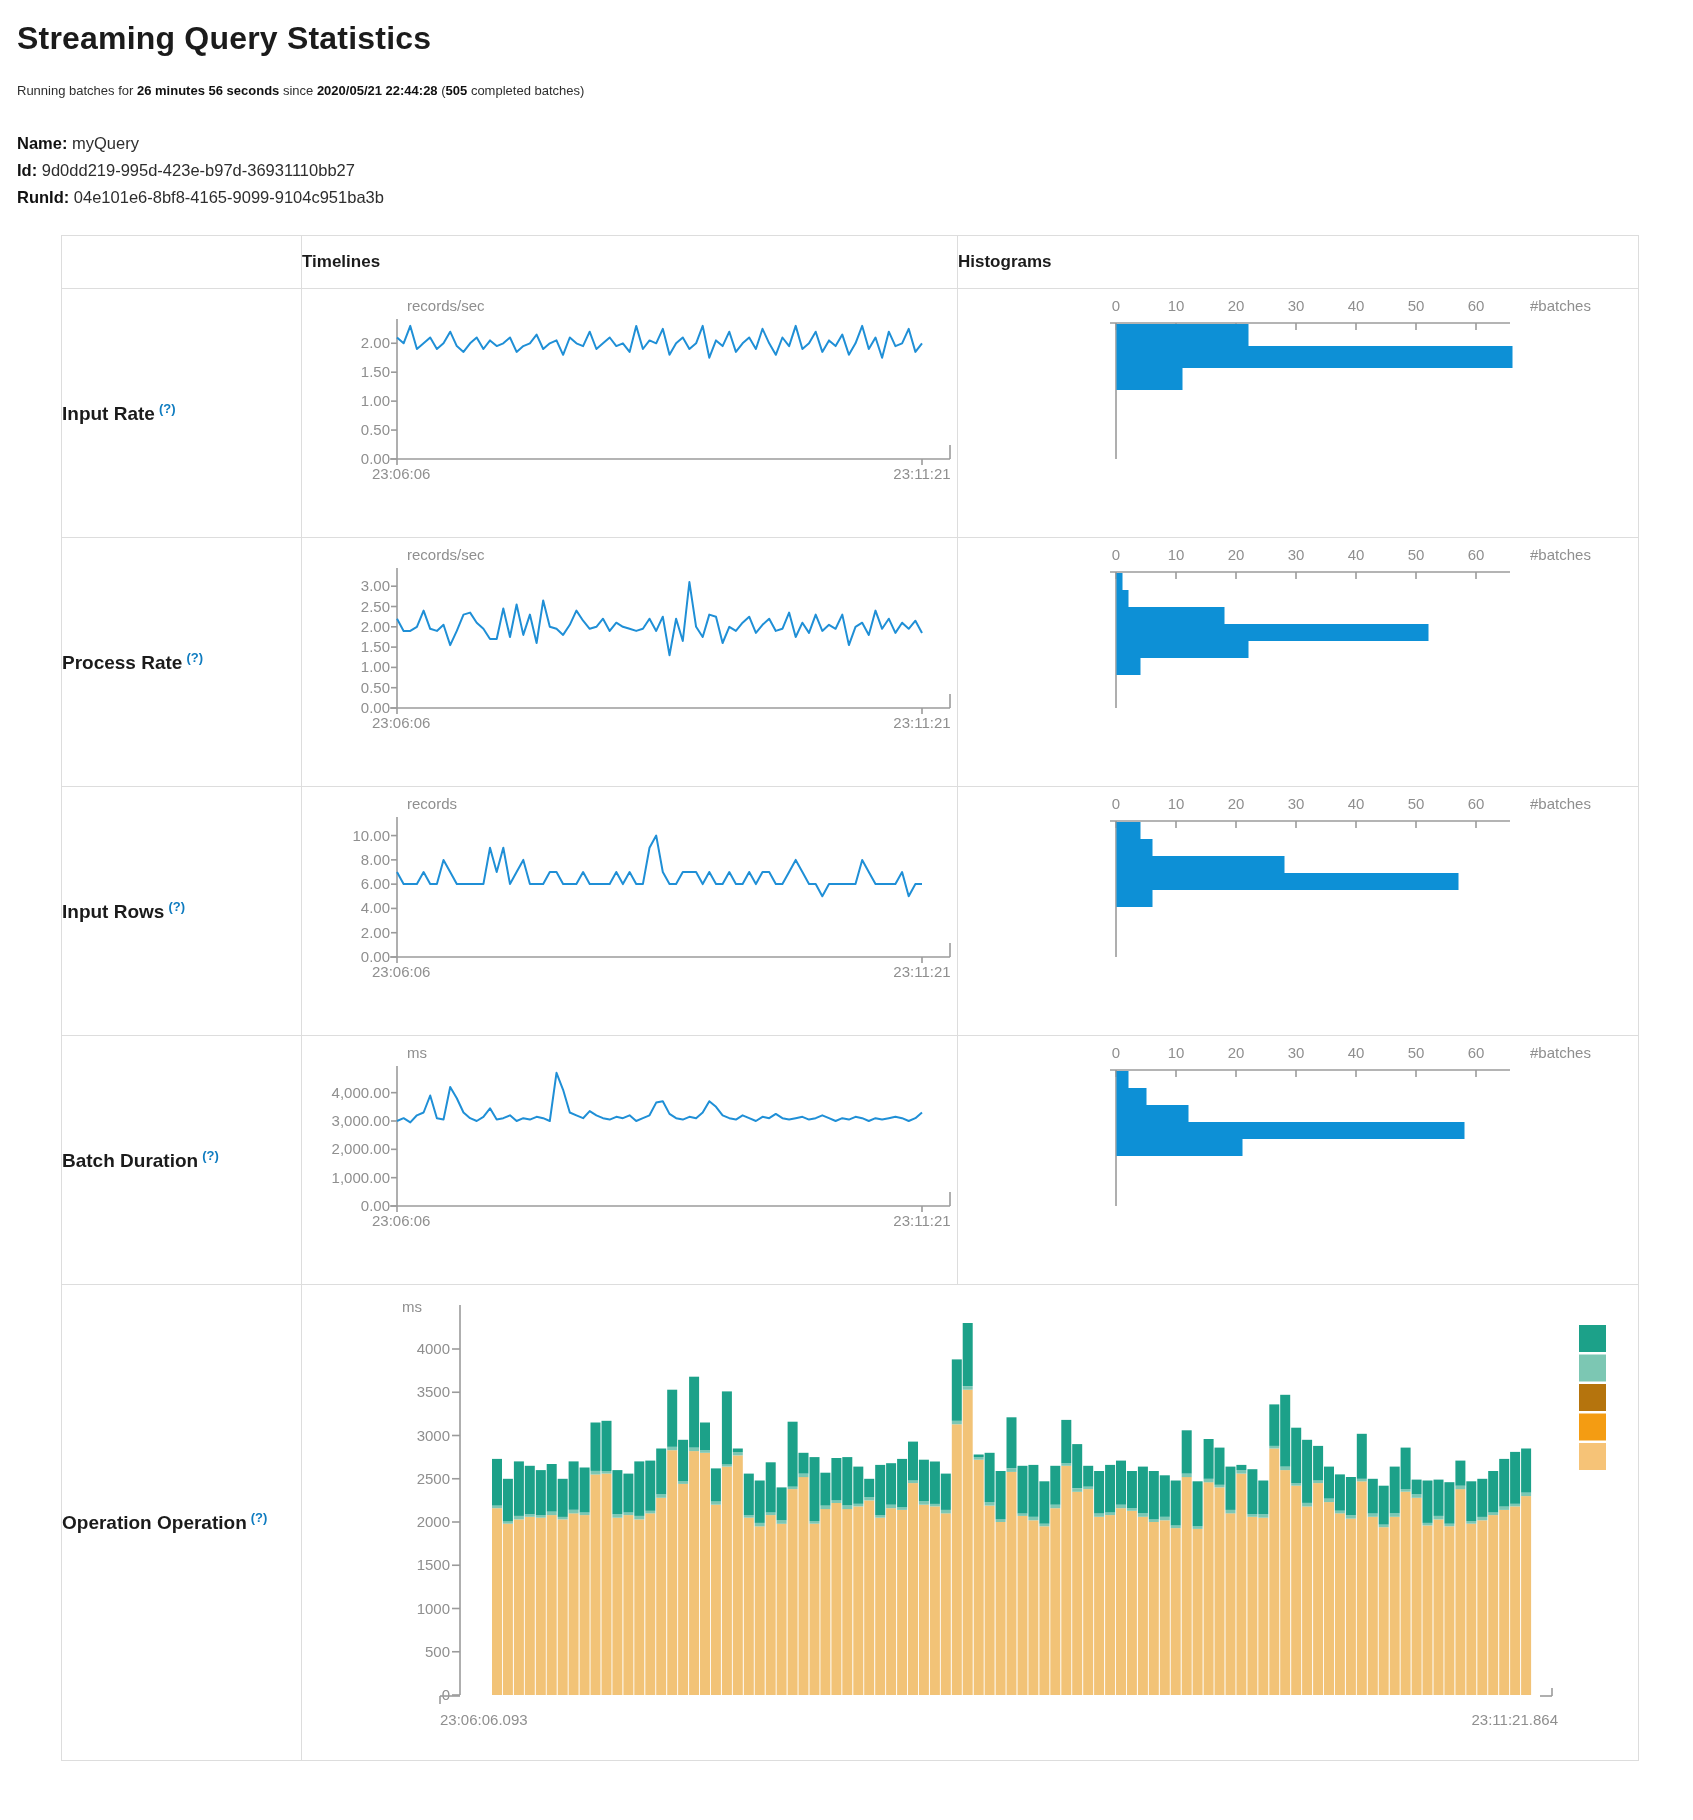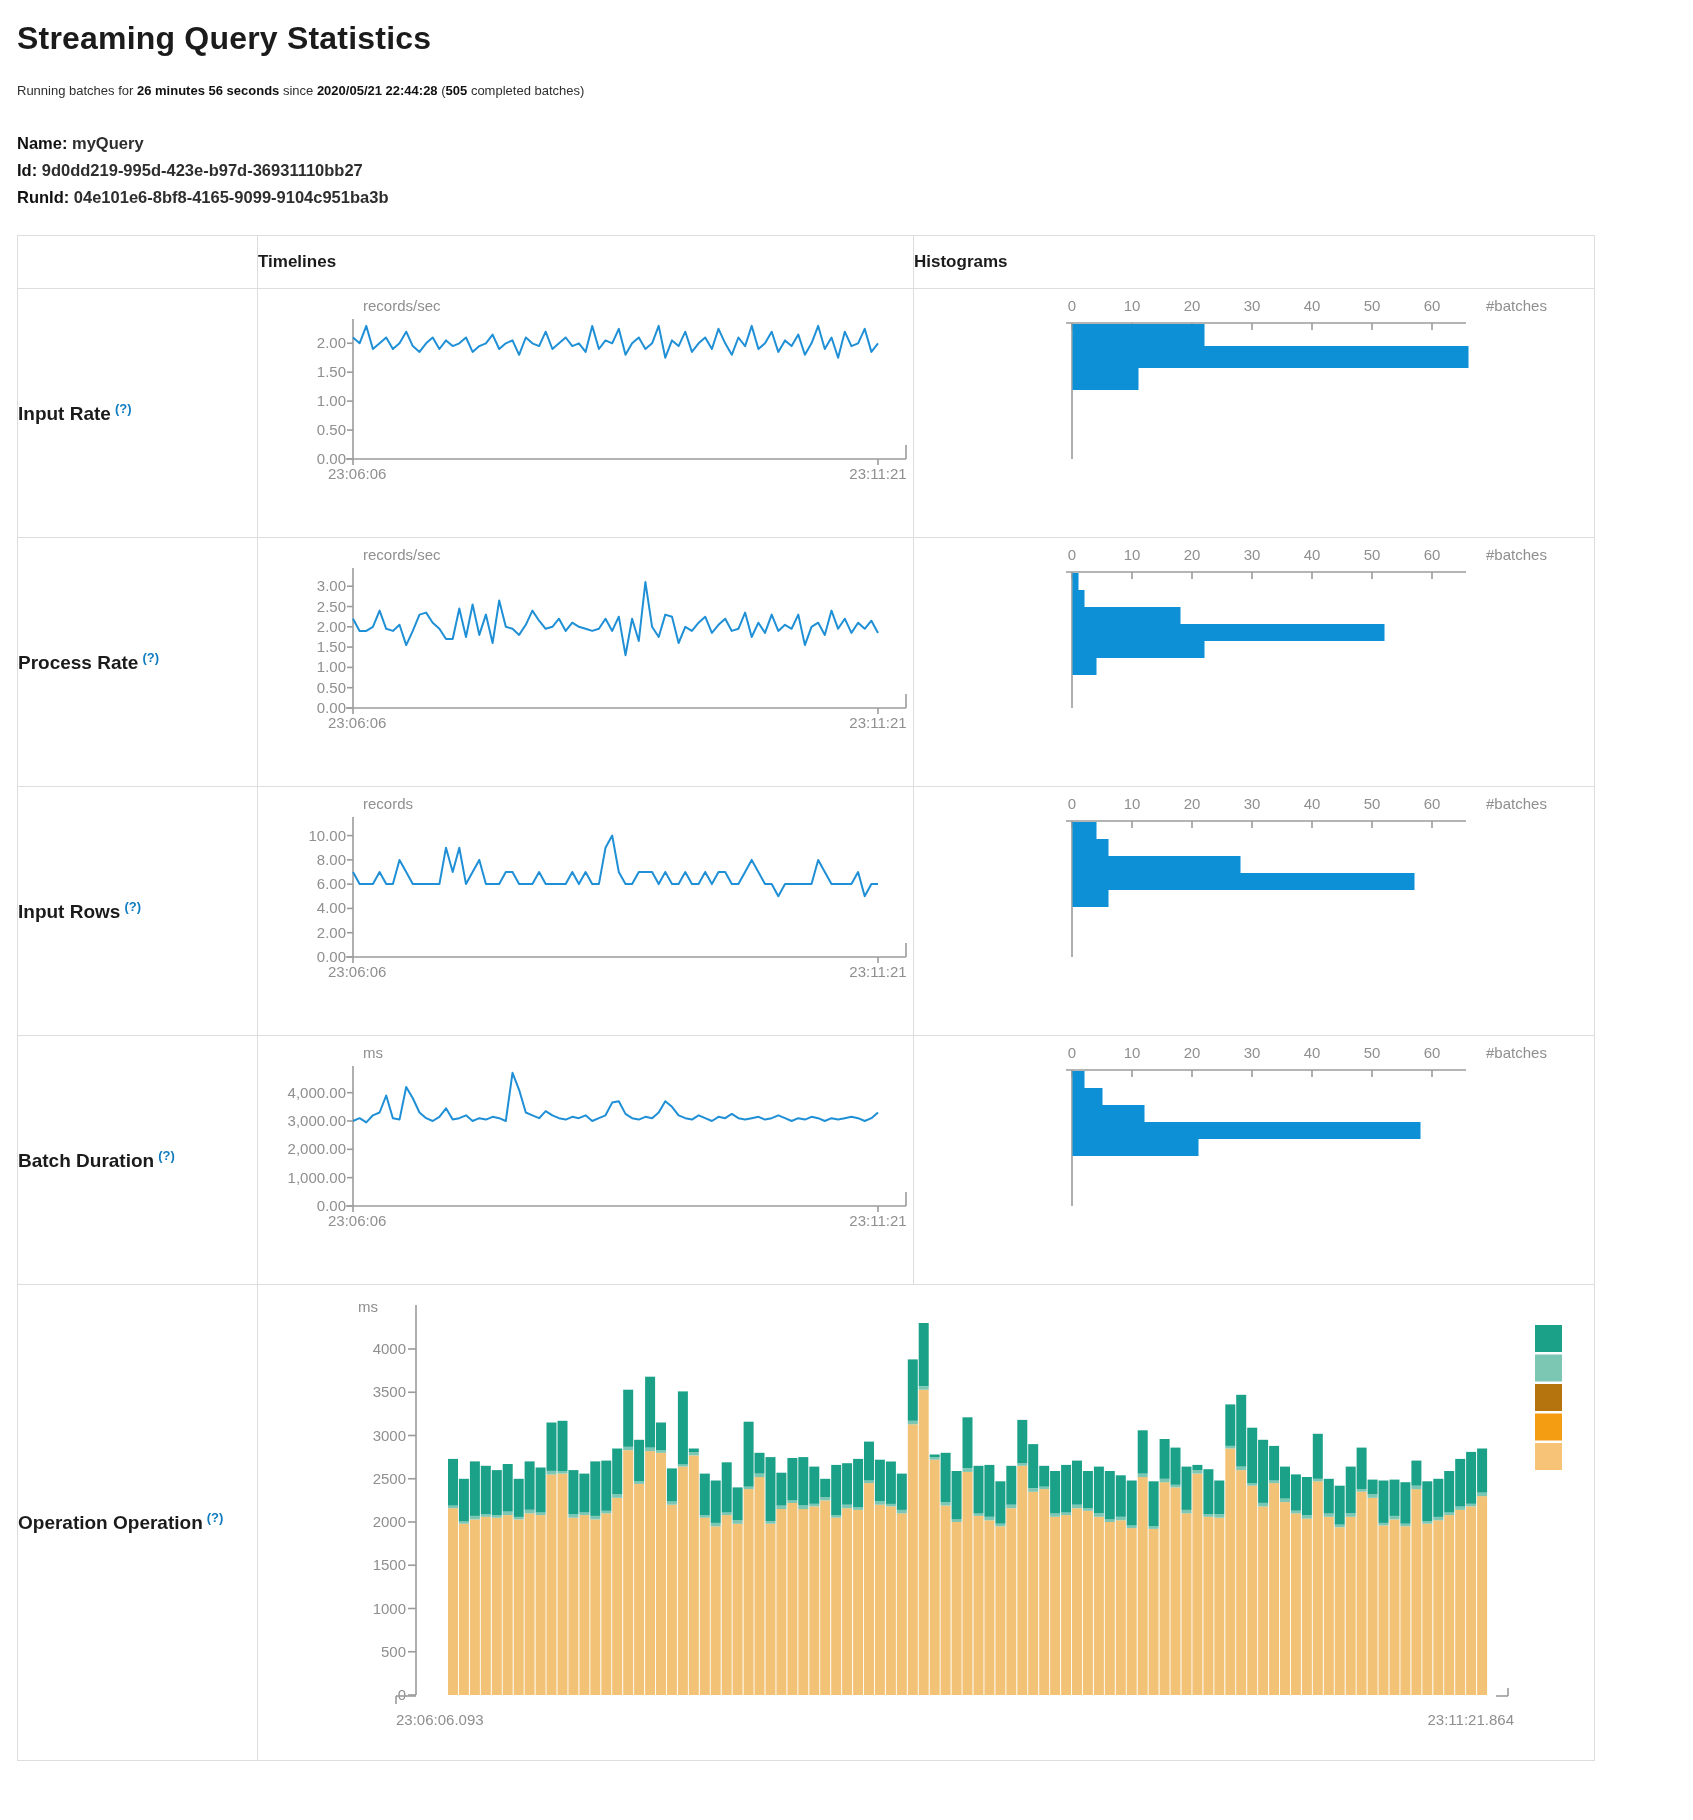--- a/index.html
+++ b/index.html
@@ -1,23 +1,23 @@
 <!DOCTYPE html>
 <html><head>
 <meta charset="utf-8">
 <style>
   html,body{margin:0;padding:0;background:#fff;}
   body{width:1693px;height:1820px;font-family:"Liberation Sans",sans-serif;color:#222;overflow:hidden;}
   .wrap{padding:12px 0 0 17px;}
   h1{font-size:32px;font-weight:bold;color:#1b1b1b;margin:8px 0 0 0;letter-spacing:.2px;}
   .subtitle{font-size:13px;color:#2e2e2e;margin-top:26px;}
   .subtitle b{color:#111;}
-  .meta{margin-top:32px;font-size:16.5px;line-height:27px;color:#2e2e2e;font-weight:bold;}
+  .meta{margin-top:32px;font-size:16.5px;line-height:27px;color:#2e2e2e;}
   .meta b{color:#111;}
-  table.stats{border-collapse:collapse;margin-top:24px;table-layout:fixed;}
+  table.stats{border-collapse:collapse;margin-top:24px;table-layout:fixed;margin-left:44px;}
   table.stats th,table.stats td{border:1px solid #ddd;padding:0;}
   th.head{height:52px;text-align:left;vertical-align:middle;font-size:17px;font-weight:bold;color:#1b1b1b;padding-left:9px;}
   td.lbl{vertical-align:middle;padding-left:14px;font-size:19px;font-weight:bold;color:#1b1b1b;}
   td.lbl sup{font-size:13px;font-weight:bold;color:#0f7cc0;margin-left:4px;}
   td.chart{vertical-align:top;}
   svg{display:block;}
   .c1{width:240px;}.c2{width:655px;}.c3{width:680px;}
 </style>
 </head>
 <body>

